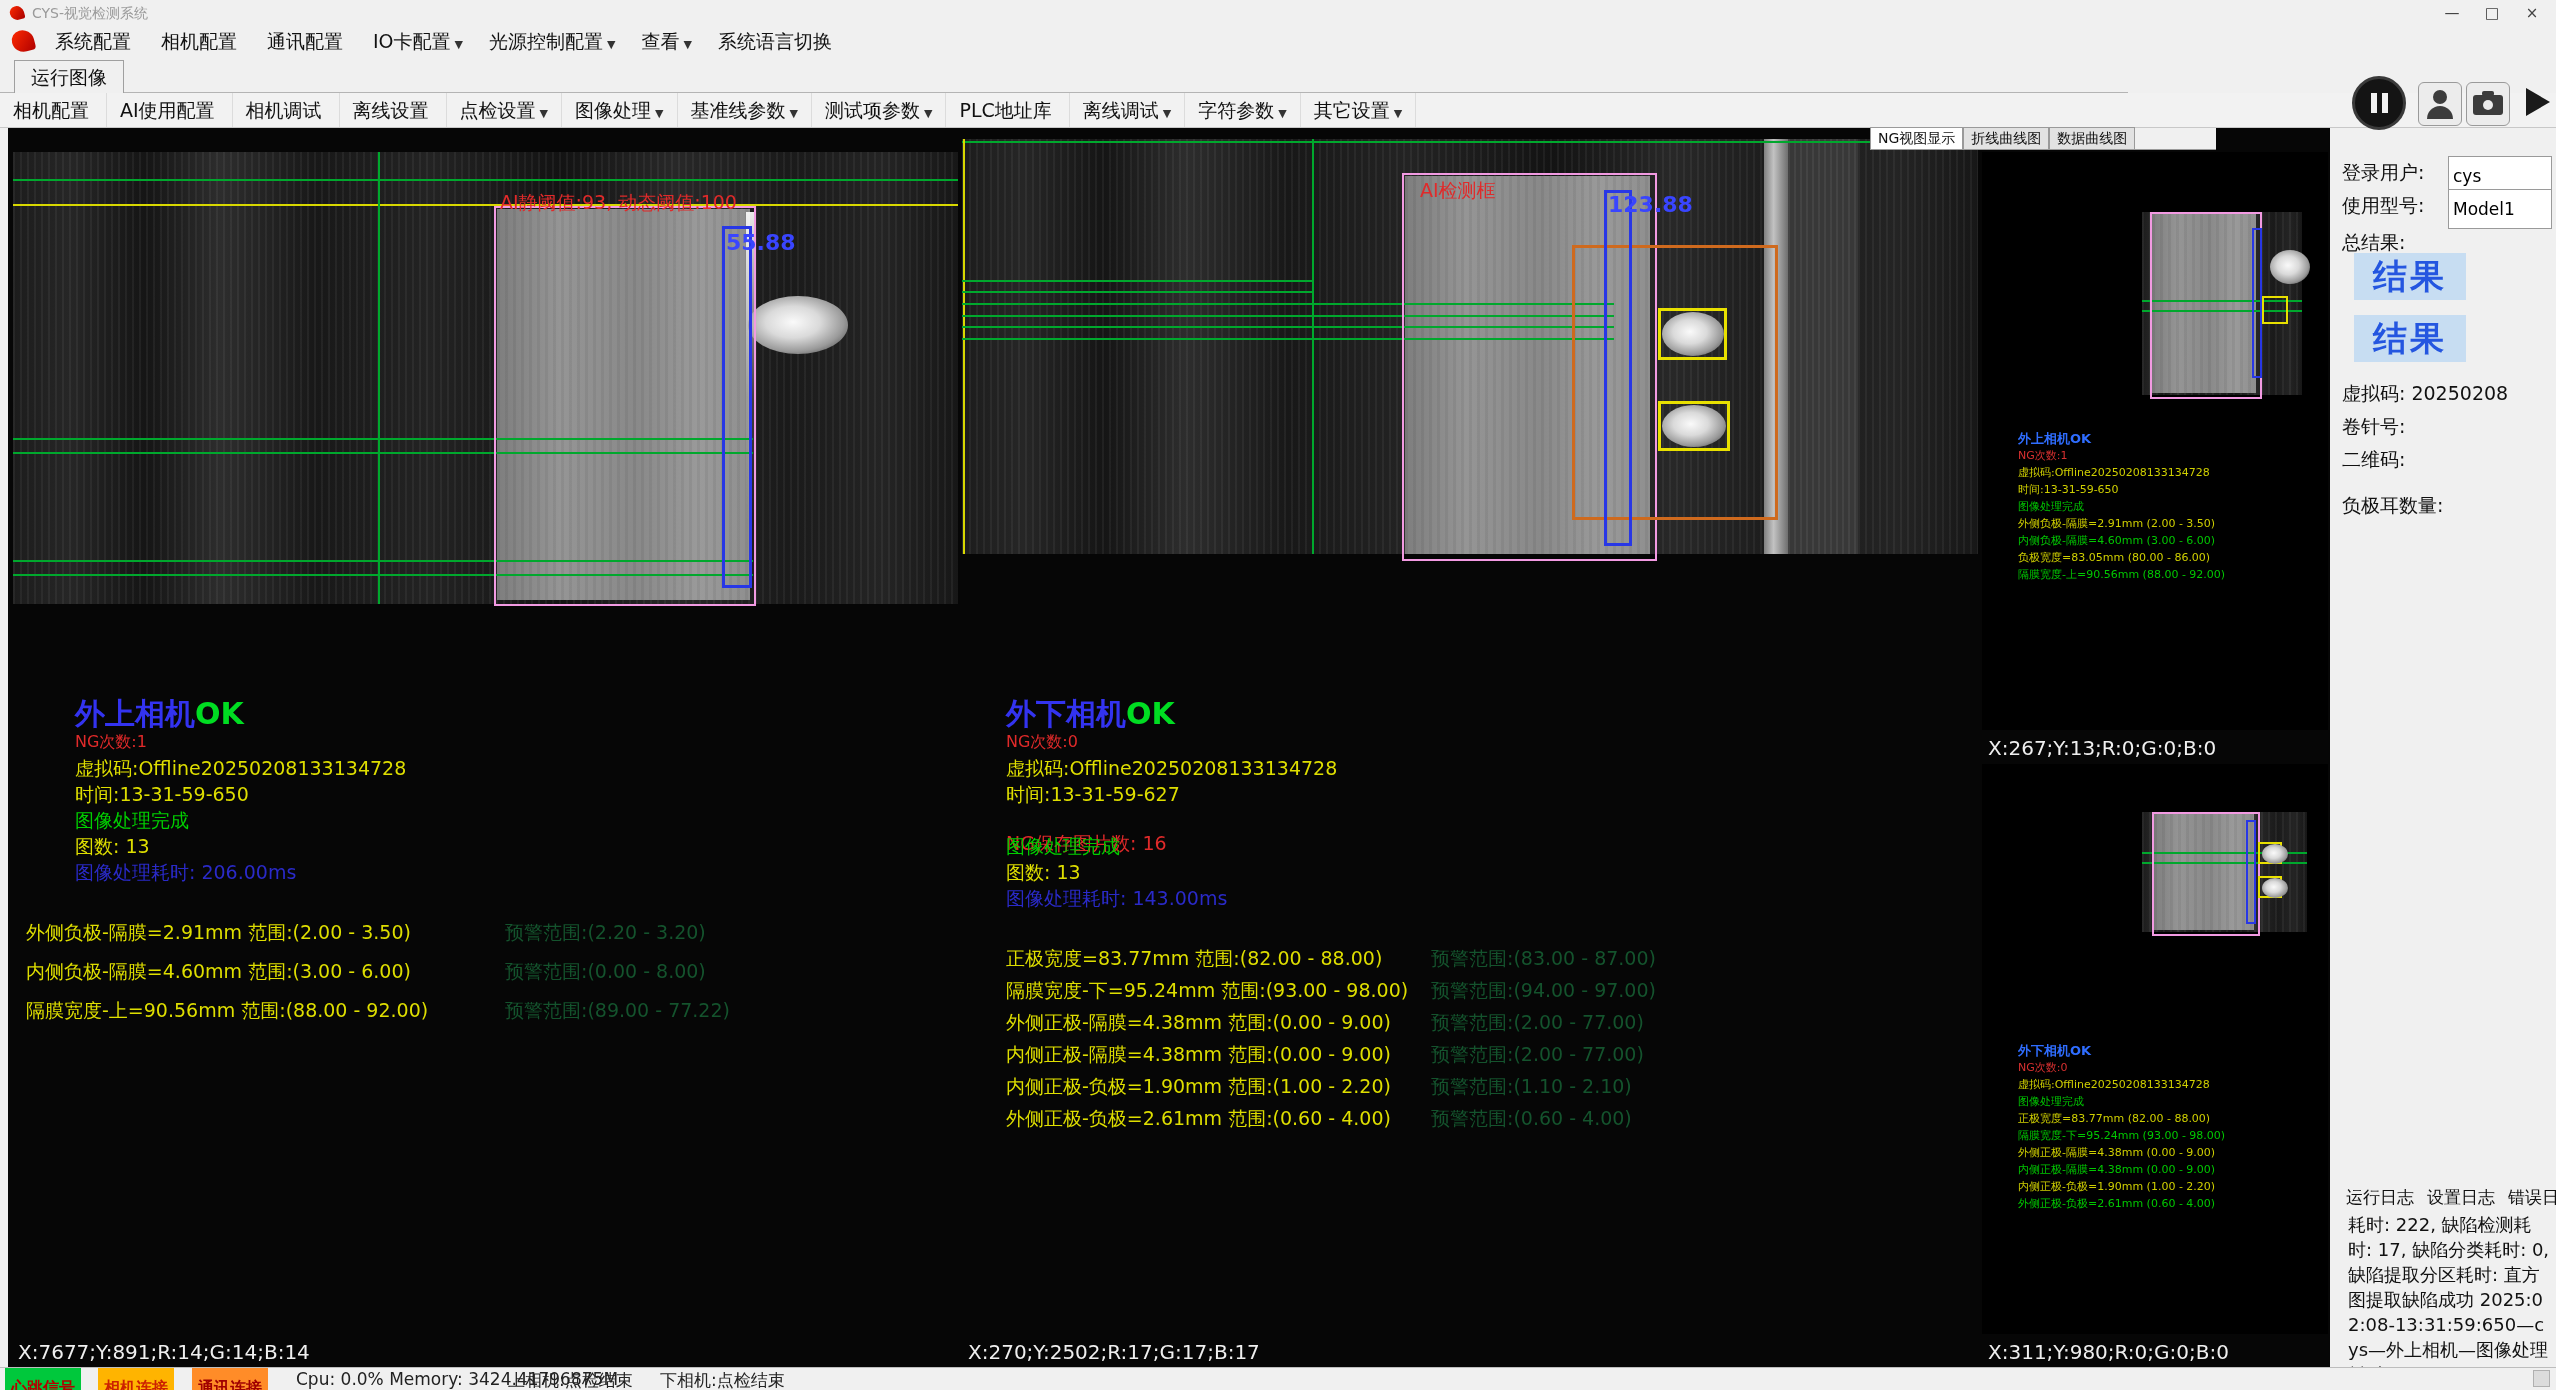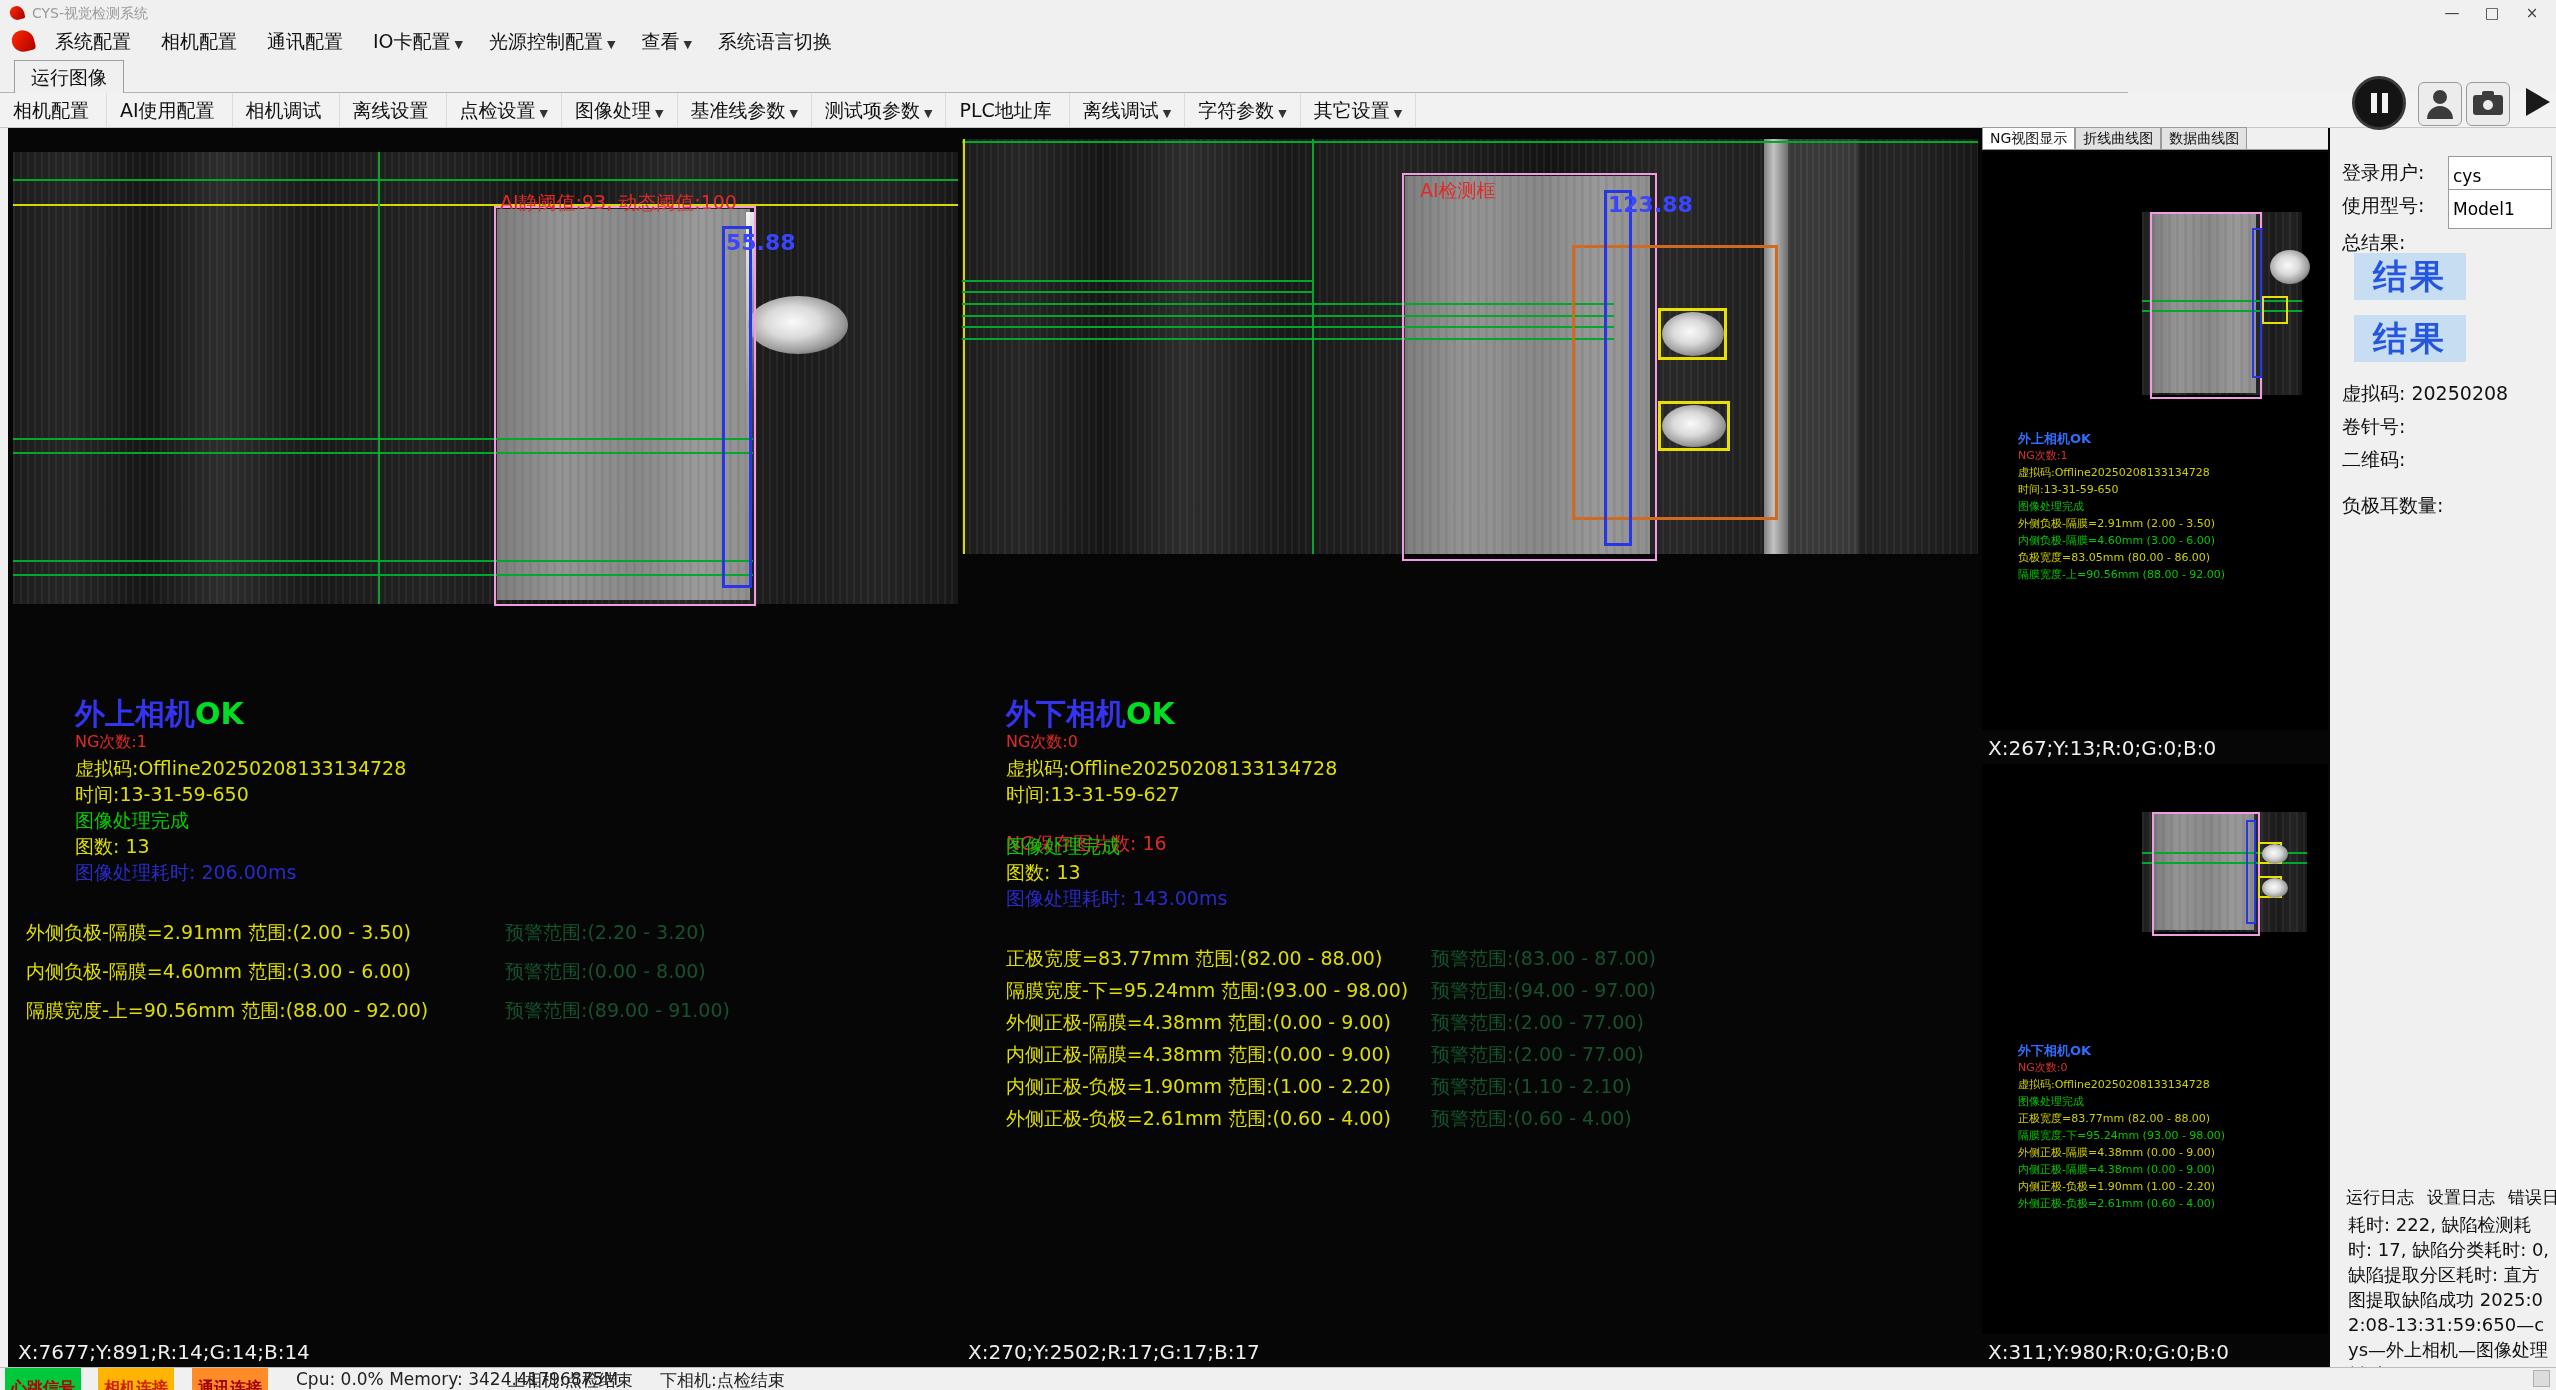--- a/index.html
+++ b/index.html
@@ -55,21 +55,21 @@
   .cam-title .ok{color:#00dd22}
   .coords{color:#efefef;font-size:20px}
   .mrow{position:relative}
   .mrow .mname{position:absolute;left:0;color:#dede00;font-size:19px;white-space:nowrap}
   .mrow .mwarn{position:absolute;color:#14532d;font-size:19px;white-space:nowrap}
   .left-rows .mrow{height:39px}
   .left-rows .mwarn{left:479px}
   .right-rows .mrow{height:32px}
   .right-rows .mwarn{left:425px}
   
-  .side-tabs{position:absolute;left:1982px;top:128px;width:346px;height:22px;display:flex;align-items:flex-end;background:#f0f0f0;border-bottom:1px solid #9a9a9a;box-sizing:border-box}
+  .side-tabs{position:absolute;left:1870px;top:128px;width:346px;height:22px;display:flex;align-items:flex-end;background:#f0f0f0;border-bottom:1px solid #9a9a9a;box-sizing:border-box}
   .side-tab{font-size:14px;padding:2px 7px 1px;border:1px solid #9a9a9a;border-bottom:none;background:#e2e2e2;white-space:nowrap}
   .side-tab:first-child{background:#fff}
   .preview{position:absolute;background:#000}
   .pv-lines{position:absolute;width:306px;font-size:11px;line-height:17px}
   .pv-line{white-space:nowrap;overflow:hidden}
   .pv-title{color:#2f6dff;font-size:13px;font-weight:bold}
   .pv-red{color:#d83030}
   .pv-yellow{color:#cfcf00}
   .pv-green{color:#00c800}
   
@@ -172,21 +172,21 @@
 <div class="mrow">
     <span class="mname">外侧负极-隔膜=2.91mm 范围:(2.00 - 3.50)</span>
     <span class="mwarn">预警范围:(2.20 - 3.20)</span>
   </div>
     <div class="mrow">
     <span class="mname">内侧负极-隔膜=4.60mm 范围:(3.00 - 6.00)</span>
     <span class="mwarn">预警范围:(0.00 - 8.00)</span>
   </div>
     <div class="mrow">
     <span class="mname">隔膜宽度-上=90.56mm 范围:(88.00 - 92.00)</span>
-    <span class="mwarn">预警范围:(89.00 - 91.00)</span>
+    <span class="mwarn">预警范围:(89.00 - 77.22)</span>
   </div>
   </div>
 <span class="t coords" style="left:18px;top:1340px">X:7677;Y:891;R:14;G:14;B:14</span>
 
 <div class="cam" style="left:962px;top:139px;width:1016px;height:415px"></div>
 <div class="abs material" style="left:1405px;top:176px;width:245px;height:378px"></div>
 <div class="abs band-bright" style="left:1764px;top:139px;width:24px;height:415px"></div>
 <div class="abs band-mid" style="left:1788px;top:139px;width:70px;height:415px"></div>
 <div class="abs blob" style="left:1662px;top:312px;width:62px;height:44px"></div>
 <div class="abs blob" style="left:1662px;top:405px;width:64px;height:42px"></div>

